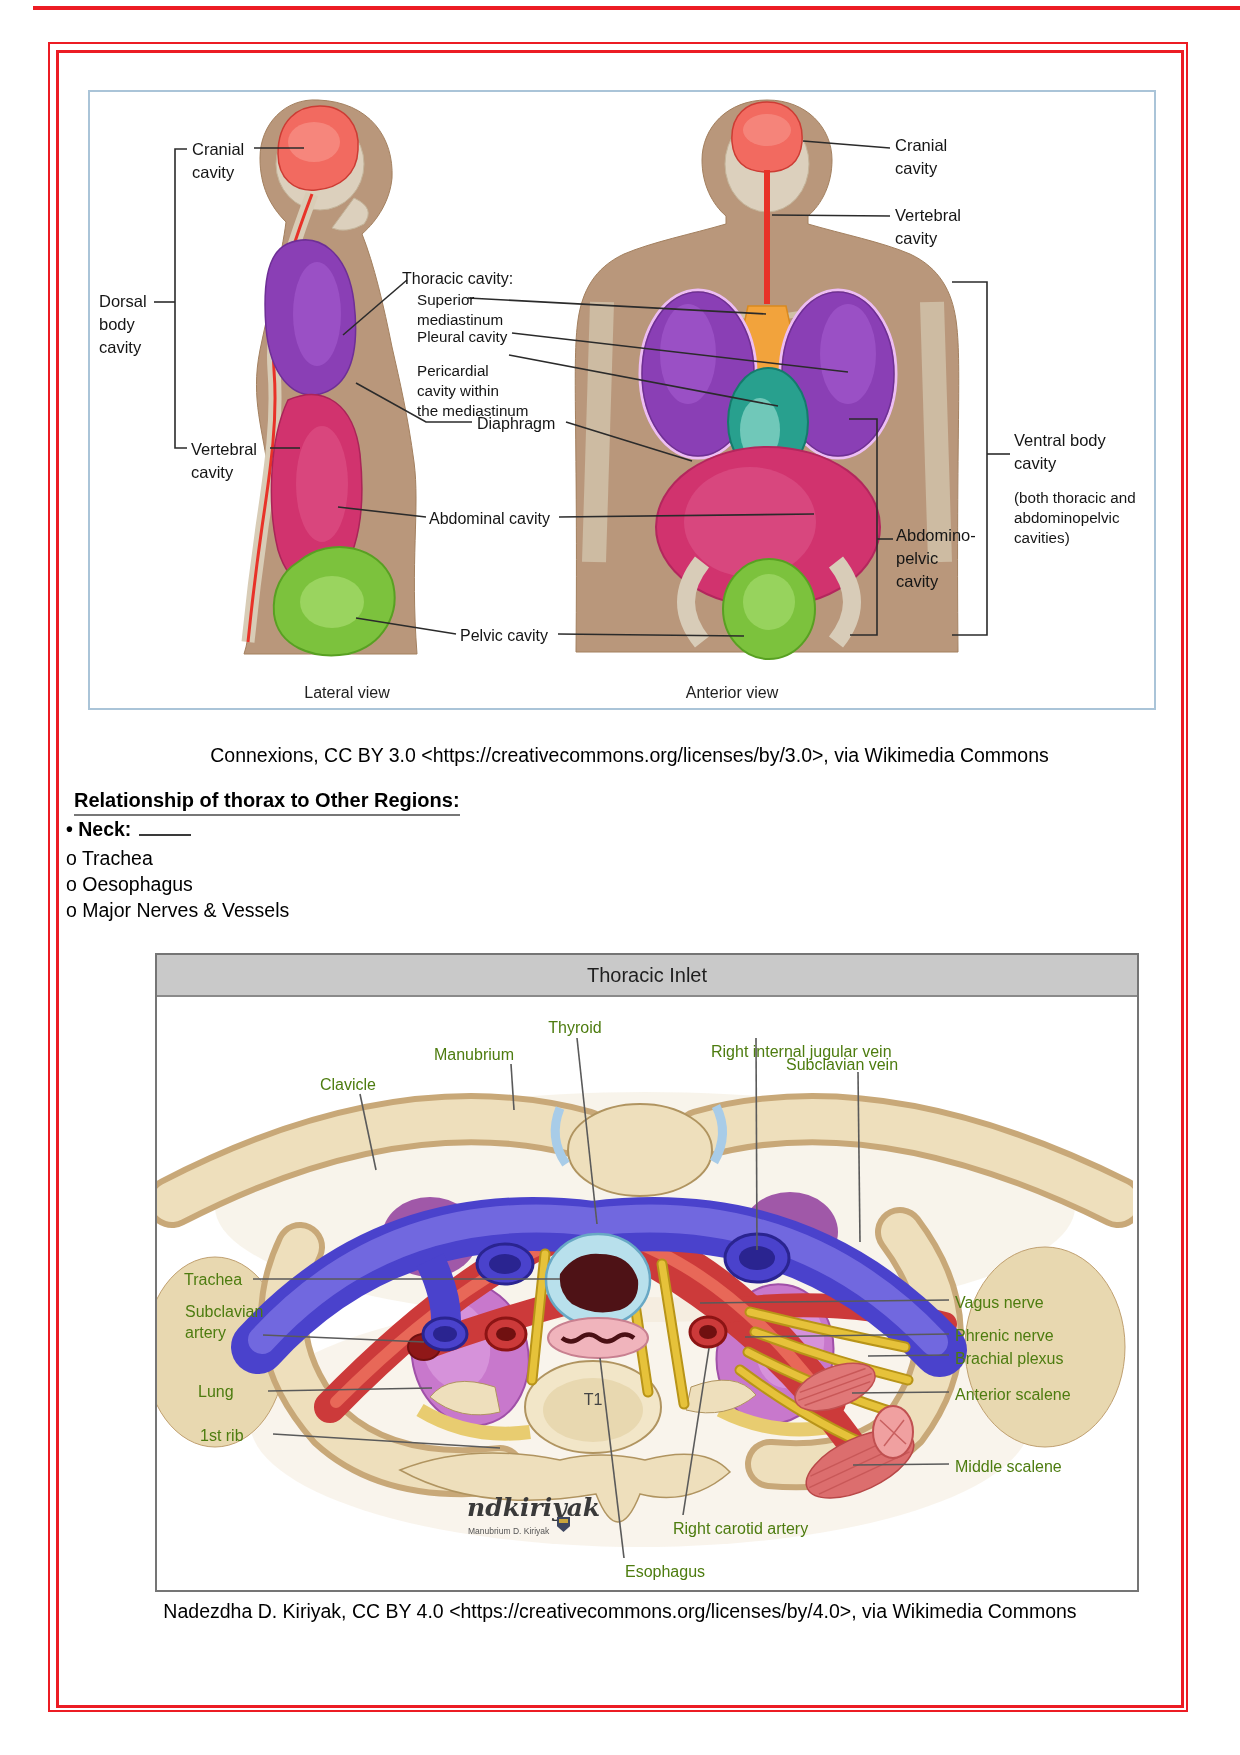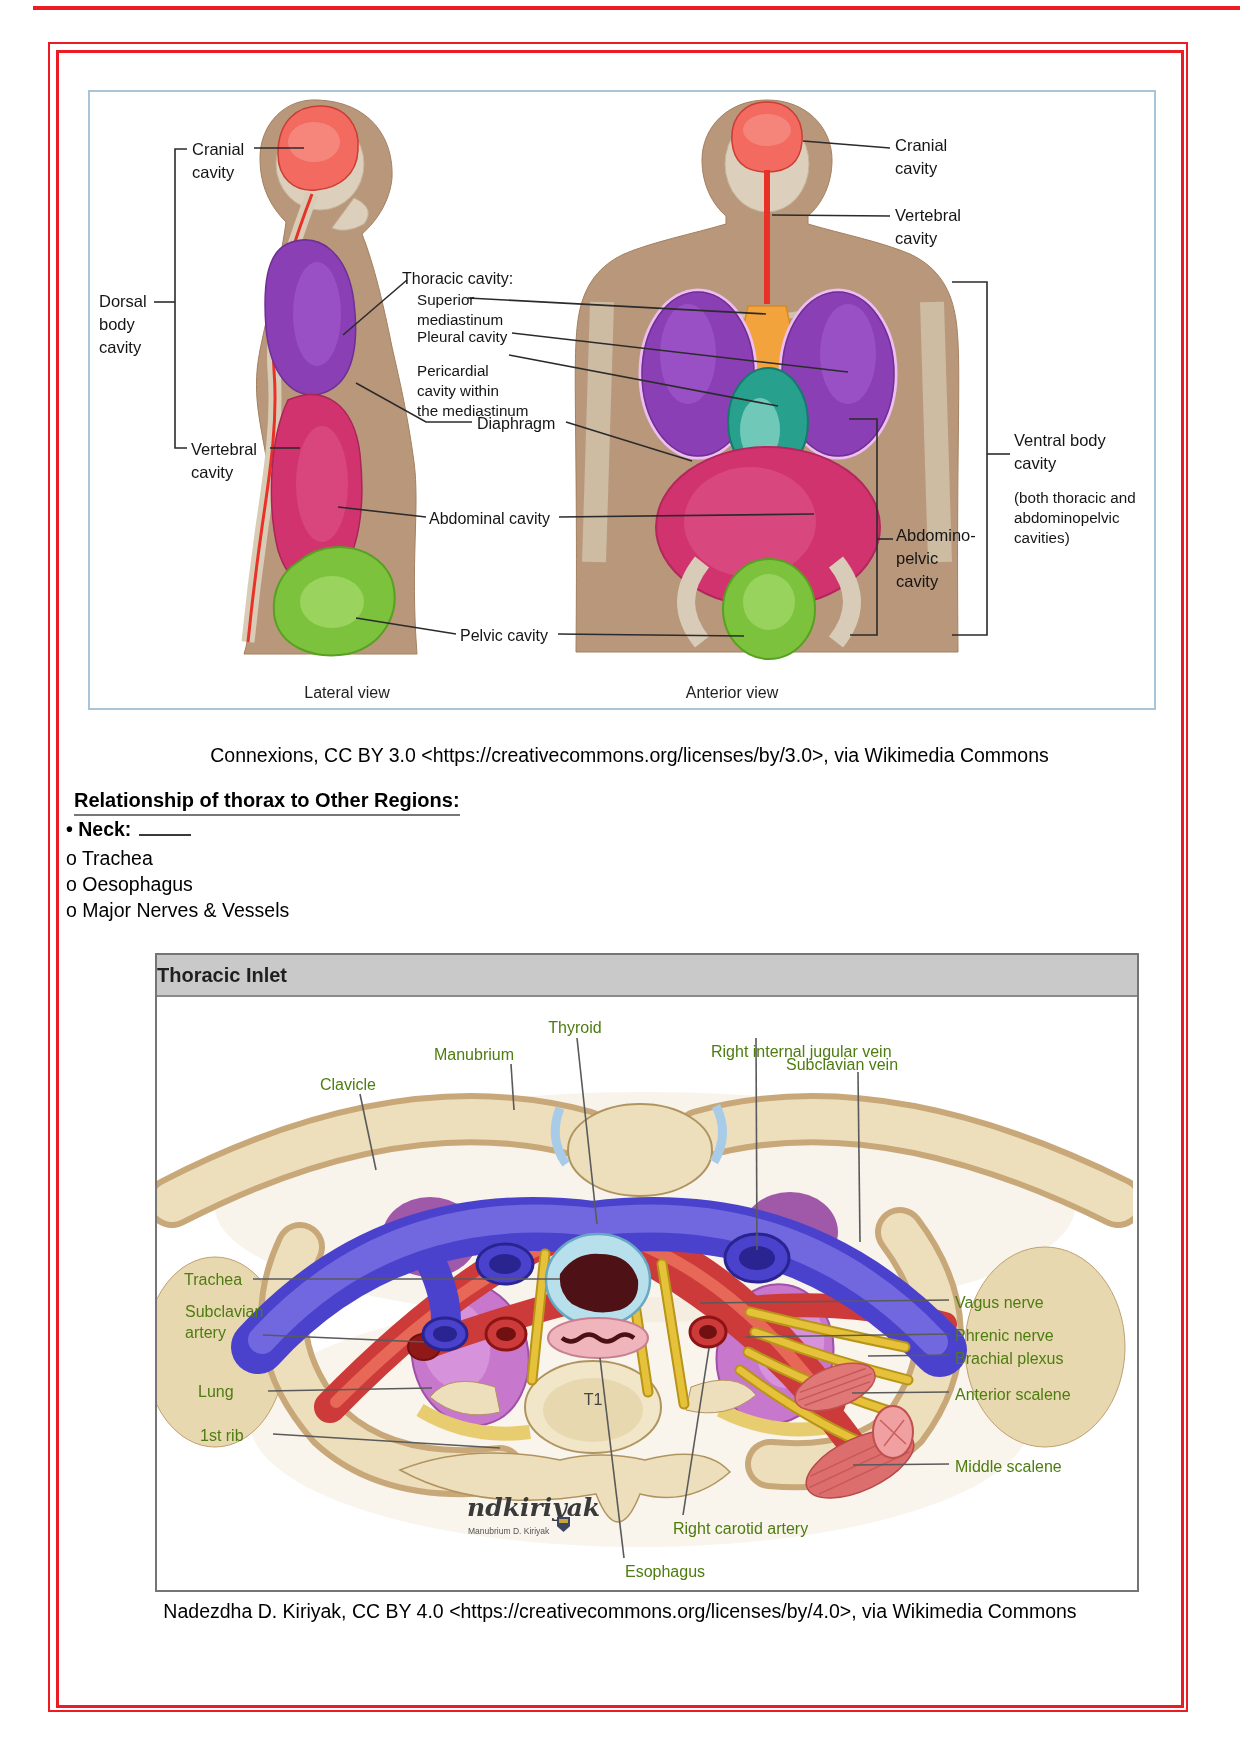--- a/index.html
+++ b/index.html
@@ -19,21 +19,21 @@
   .viewcap{position:absolute;font-size:16px;color:#222;transform:translateX(-50%);white-space:nowrap;}
   .caption{position:absolute;left:0;right:0;text-align:center;font-size:19.5px;color:#000;}
   
   .heading{position:absolute;left:74px;top:789px;font-size:20px;font-weight:bold;color:#000;}
   .heading span{display:inline-block;border-bottom:2px solid #777;padding-bottom:2px;}
   .line{position:absolute;left:66px;font-size:19.5px;color:#000;white-space:nowrap;}
   .blank-underline{display:inline-block;width:52px;height:15px;border-bottom:2px solid #3a3a3a;margin-left:8px;}
   
   .fig2{left:155px;top:953px;width:980px;height:635px;border:2px solid #757575;background:#fff;}
   .fig2-title{position:absolute;left:0;top:0;right:0;height:40px;background:#c9c9c9;border-bottom:2px solid #8a8a8a;
-    line-height:40px;font-size:20px;font-weight:bold;color:#1f1f1f;}
+    text-align:center;line-height:40px;font-size:20px;font-weight:normal;color:#1f1f1f;}
   .fig2-body{position:absolute;left:0;top:42px;width:976px;height:591px;background:#fff;}
   .fig2-body svg{position:absolute;left:0;top:0;}
   .l2{position:absolute;font-size:16px;font-weight:400;color:#4d7c0f;white-space:pre-line;line-height:21px;}
   .ctr{transform:translateX(-50%);}
   .sig-script{position:absolute;font-family:"DejaVu Serif",serif;font-style:italic;font-weight:bold;font-size:25px;color:#3a3a3a;}
   .sig-name{position:absolute;font-size:8.5px;color:#555;}
   .sig-logo{position:absolute;width:13px;height:15px;background:#3d4660;clip-path:polygon(0 0,100% 0,100% 62%,50% 100%,0 62%);}
   .sig-logo:after{content:"";position:absolute;left:2px;top:2px;width:9px;height:4px;background:#c8a43c;}
 </style>
 </head>

